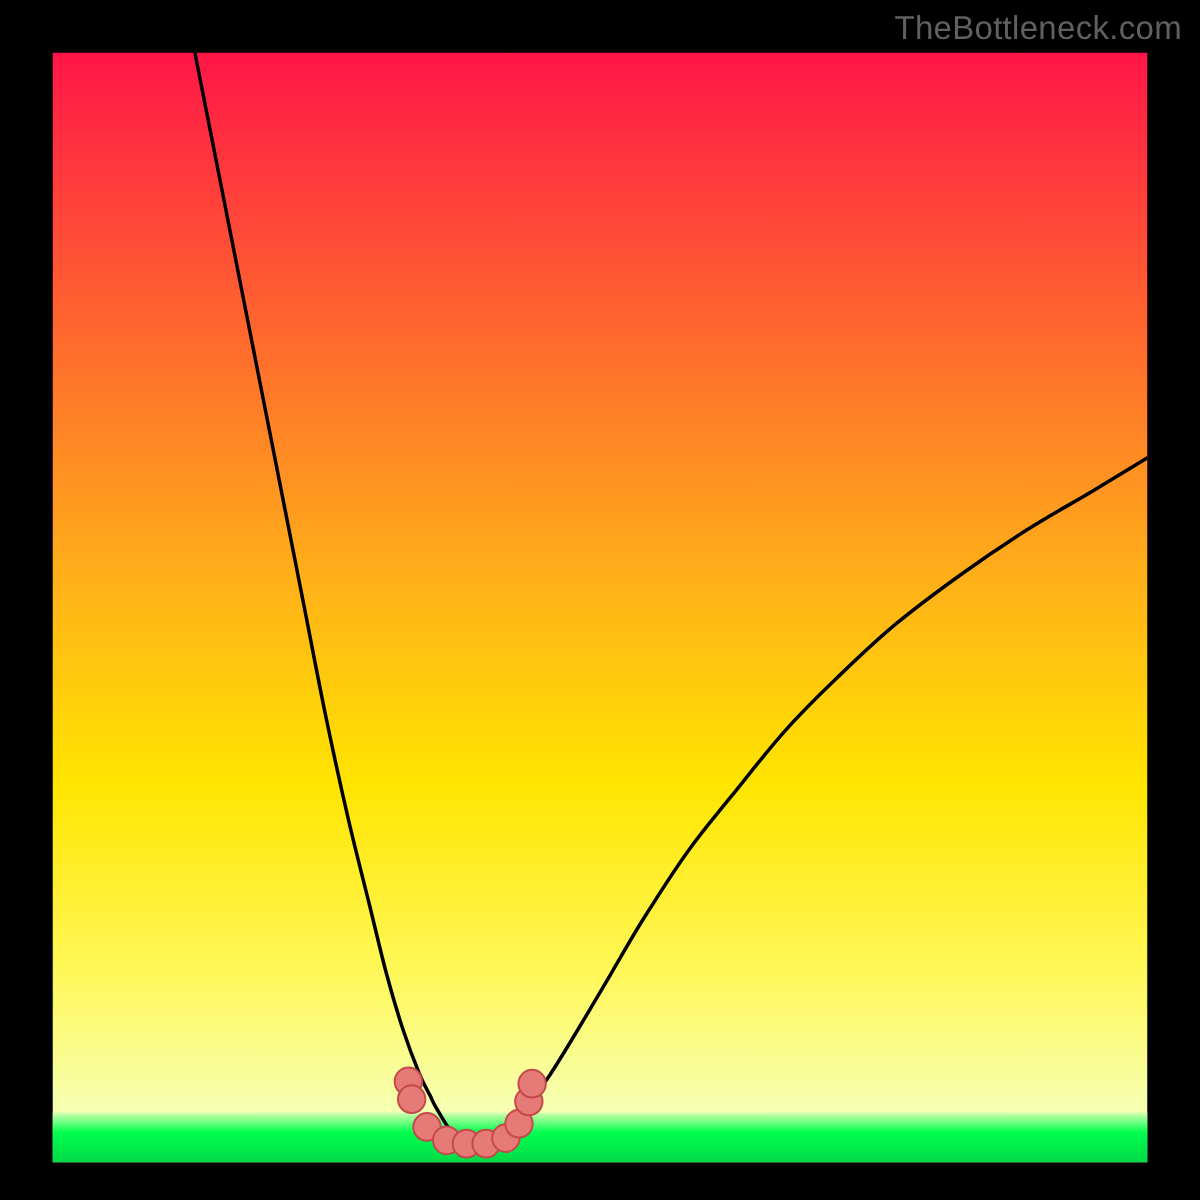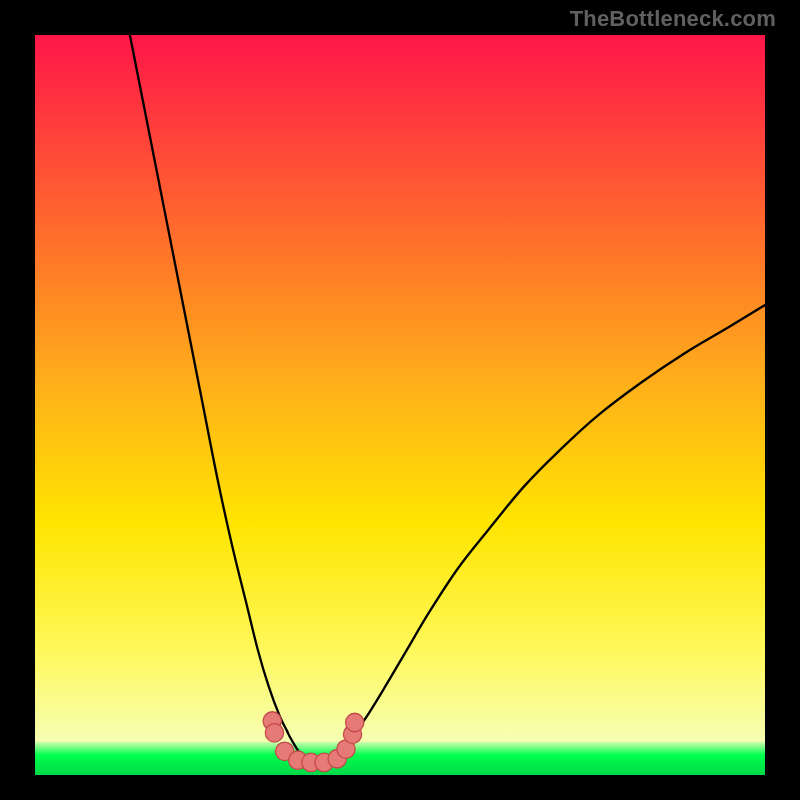--- a/index.html
+++ b/index.html
@@ -20,24 +20,24 @@
   .plot {
     position: absolute;
     left: 35px;
     top: 35px;
     width: 730px;
     height: 740px;
   }
   .watermark {
     position: absolute;
     top: 6px;
-    right: 24px;
+    right: 12px;
     color: #606060;
     font-size: 22px;
-    font-weight: 700;
+    font-weight: 400;
     letter-spacing: 0.2px;
     pointer-events: none;
   }
 </style>
 </head>
 <body>
 
 <div class="frame">
   <div class="watermark">TheBottleneck.com</div>
   <svg class="plot" viewBox="0 0 100 100" preserveAspectRatio="none">

